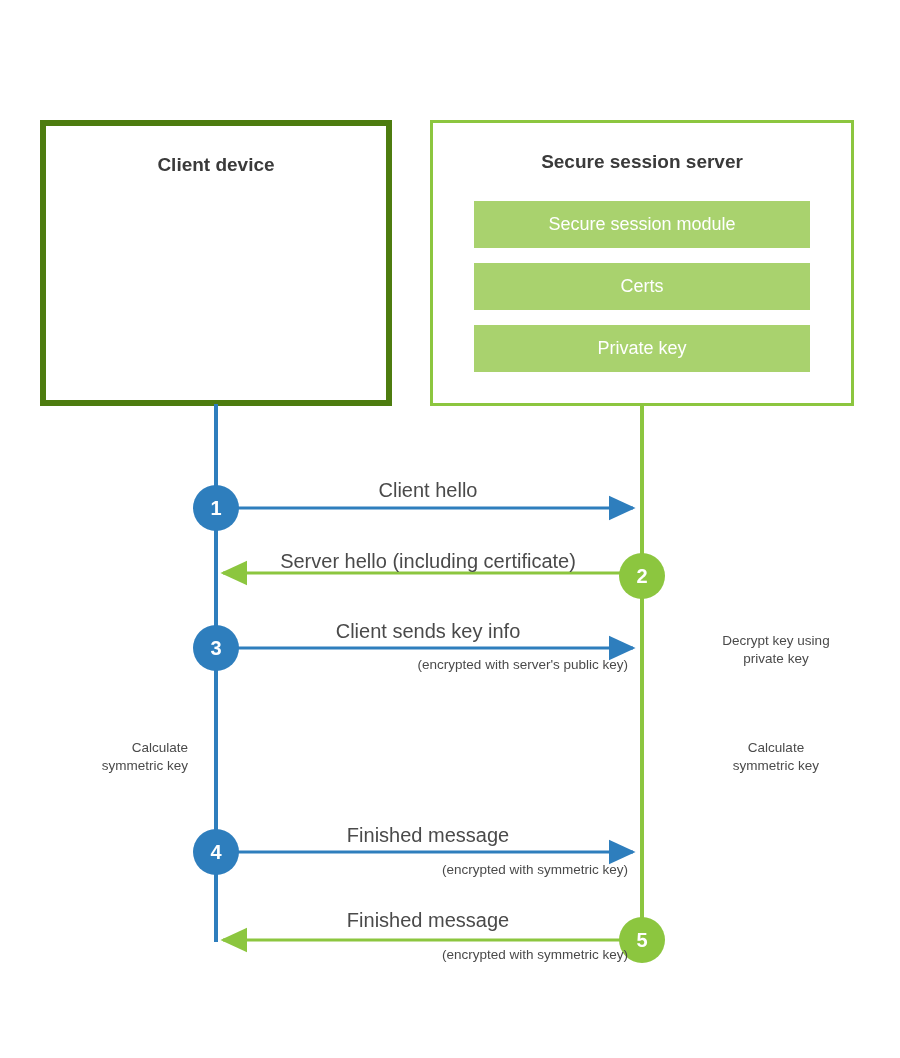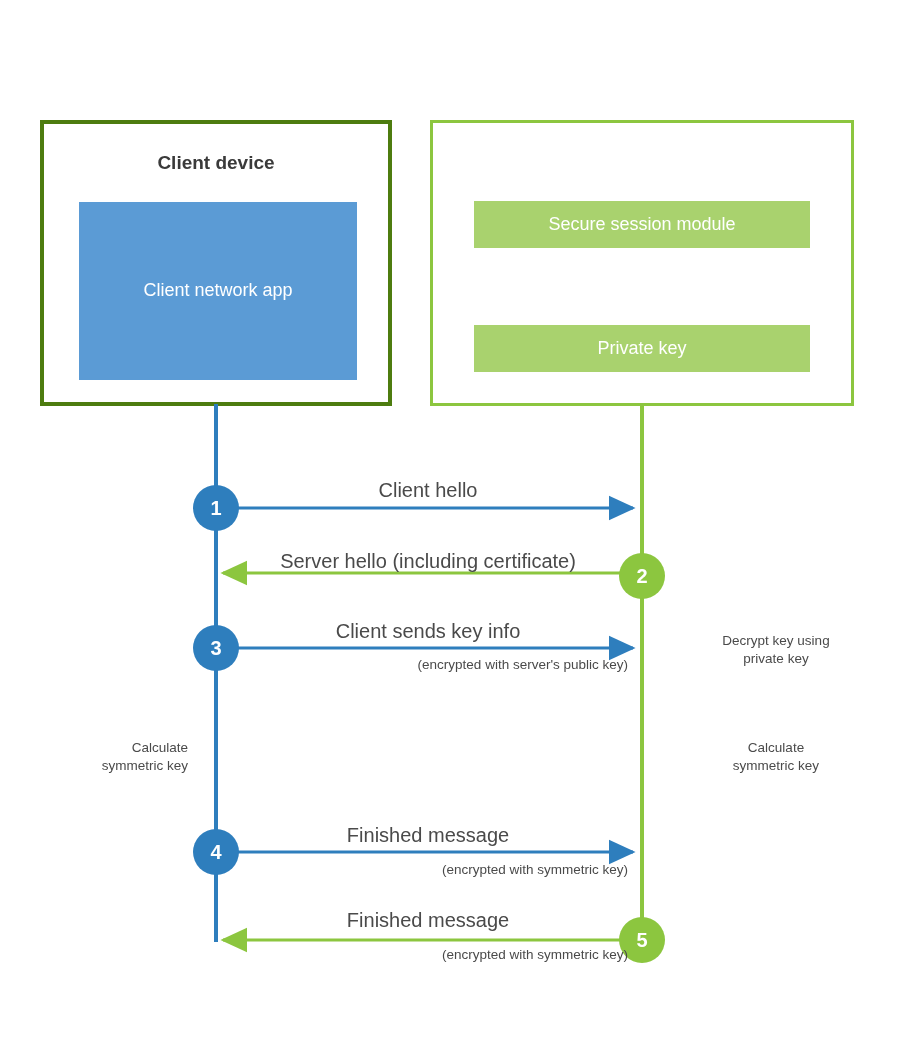--- a/index.html
+++ b/index.html
@@ -38,21 +38,21 @@
   .party-box {
     position: absolute;
     background: #ffffff;
     box-sizing: border-box;
   }
   .party-box.client {
     left: 40px;
     top: 120px;
     width: 352px;
     height: 286px;
-    border: 4px solid #4d7c0f;
+    border: 6px solid #4d7c0f;
   }
   .party-box.server {
     left: 430px;
     top: 120px;
     width: 424px;
     height: 286px;
     border: 3px solid #8cc63f;
   }
   .party-title {
     position: absolute;
@@ -153,29 +153,29 @@
   }
 </style>
 </head>
 <body>
 
 <div class="canvas">
 
 
   <div class="party-box client">
     <div class="party-title">Client device</div>
-    <div class="inner-block client-app">
-      <span>Client network
-app</span>
-    </div>
   </div>
 
   <div class="party-box server">
+    <div class="party-title">Secure session server</div>
     <div class="inner-block server-mod m0">
       <span>Secure session module</span>
+    </div>
+    <div class="inner-block server-mod m1">
+      <span>Certs</span>
     </div>
     <div class="inner-block server-mod m2">
       <span>Private key</span>
     </div>
   </div>
 
   <div class="lifeline client"></div>
   <div class="lifeline server"></div>
 
   <svg class="arrow-svg" viewBox="0 0 900 1058">

